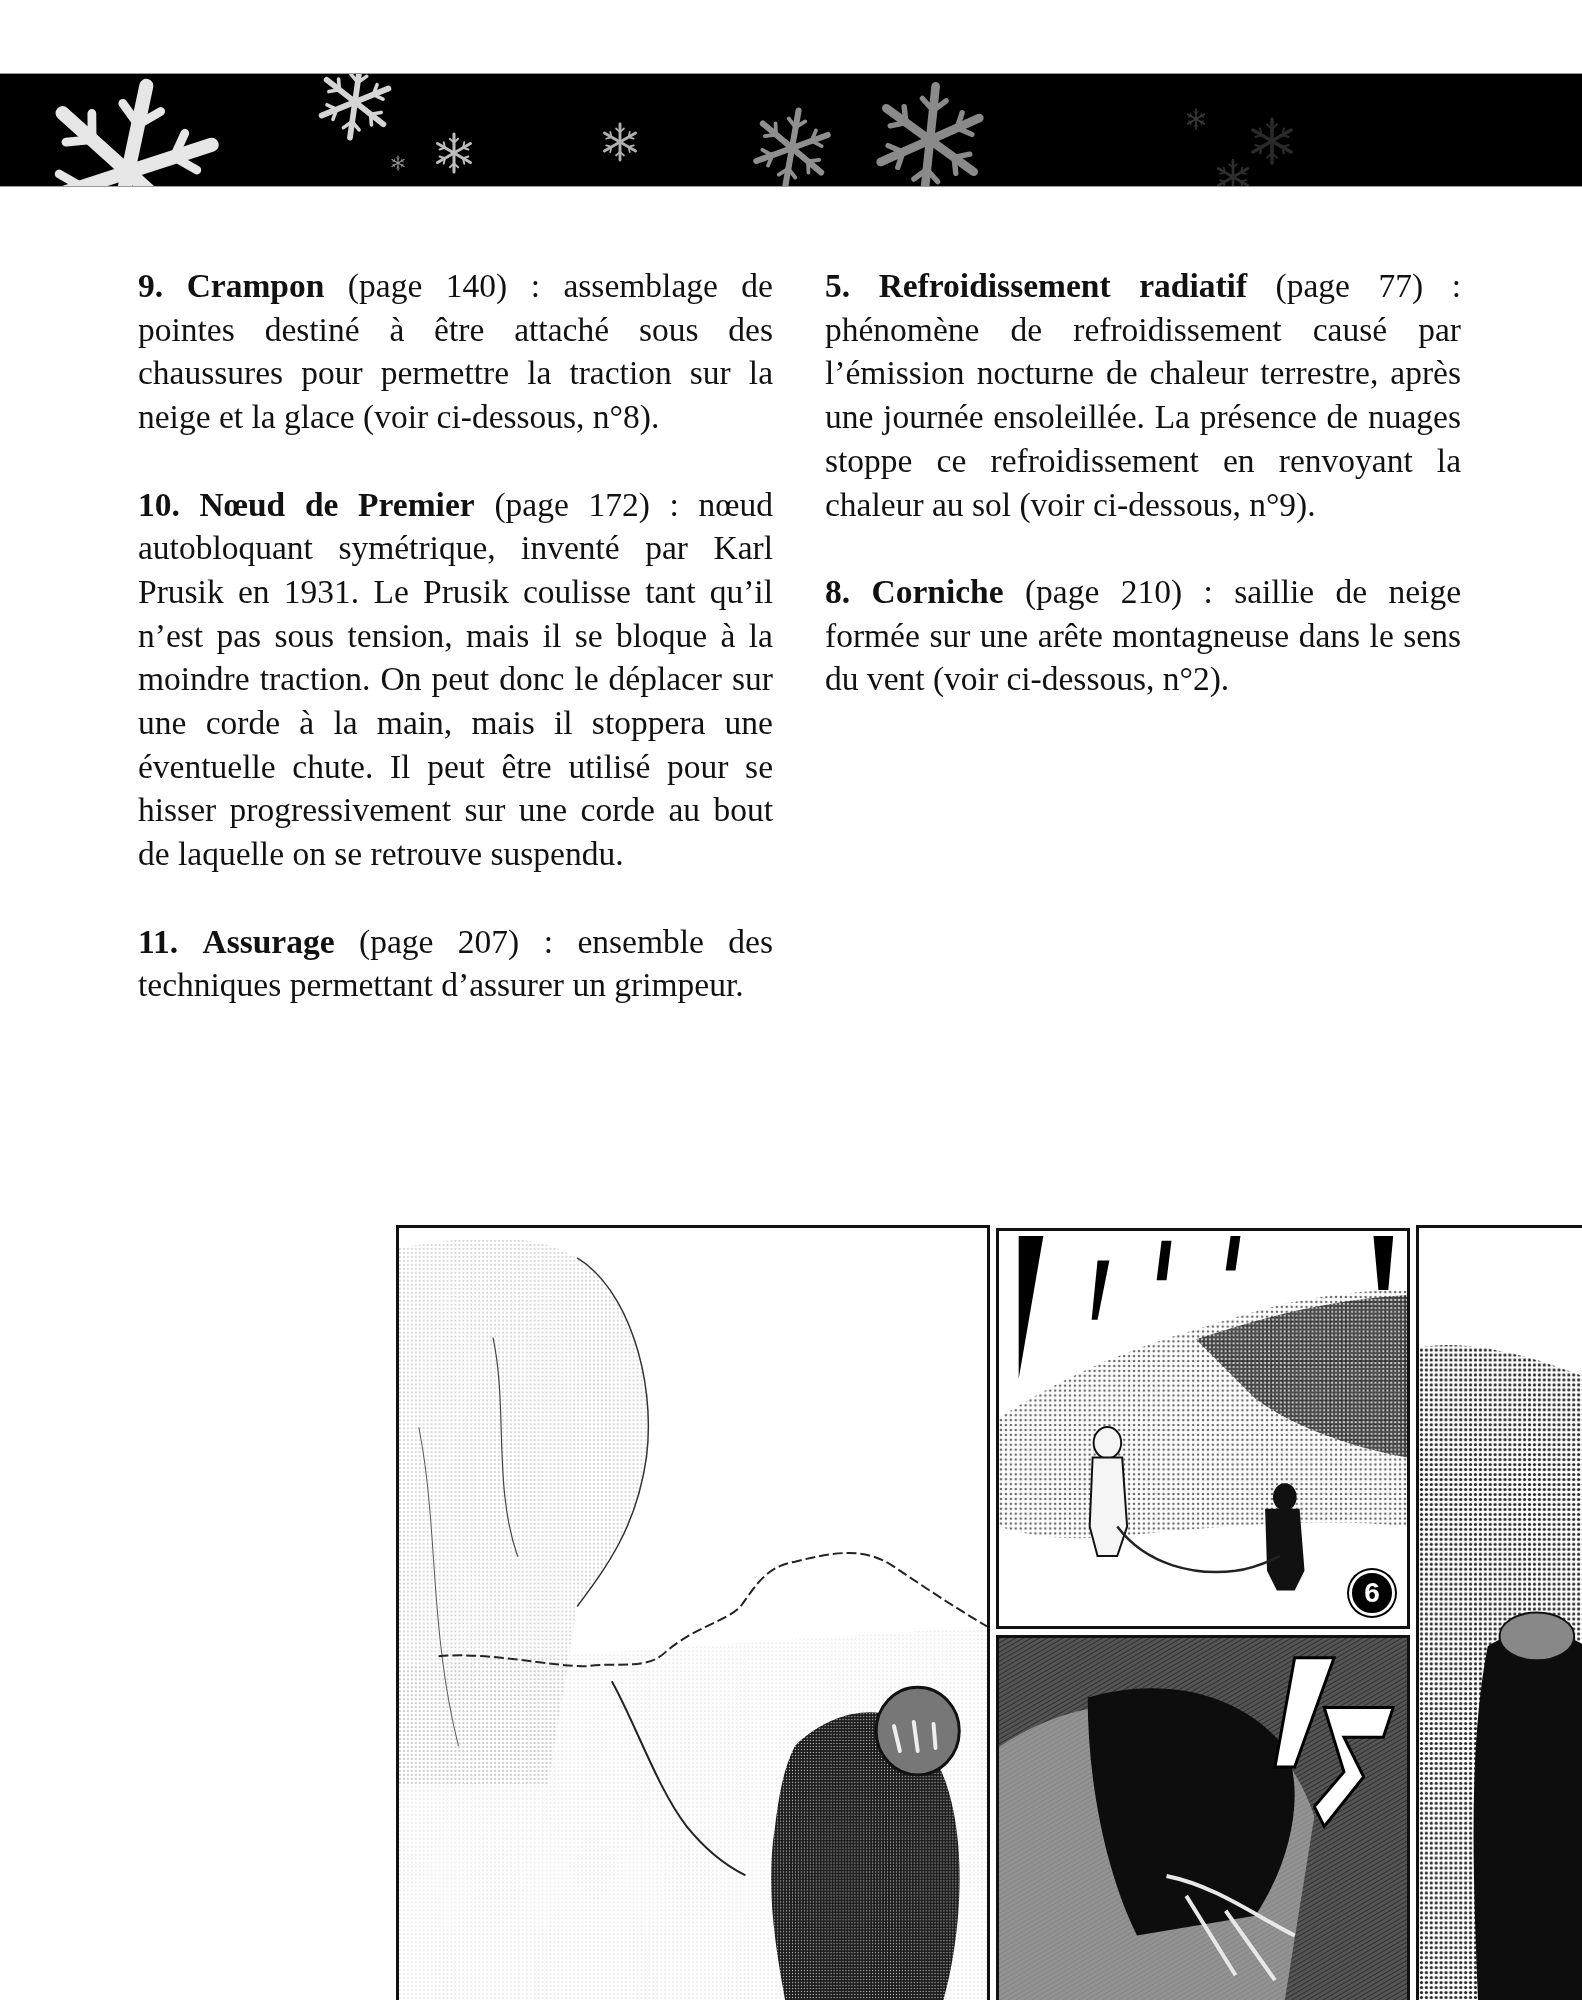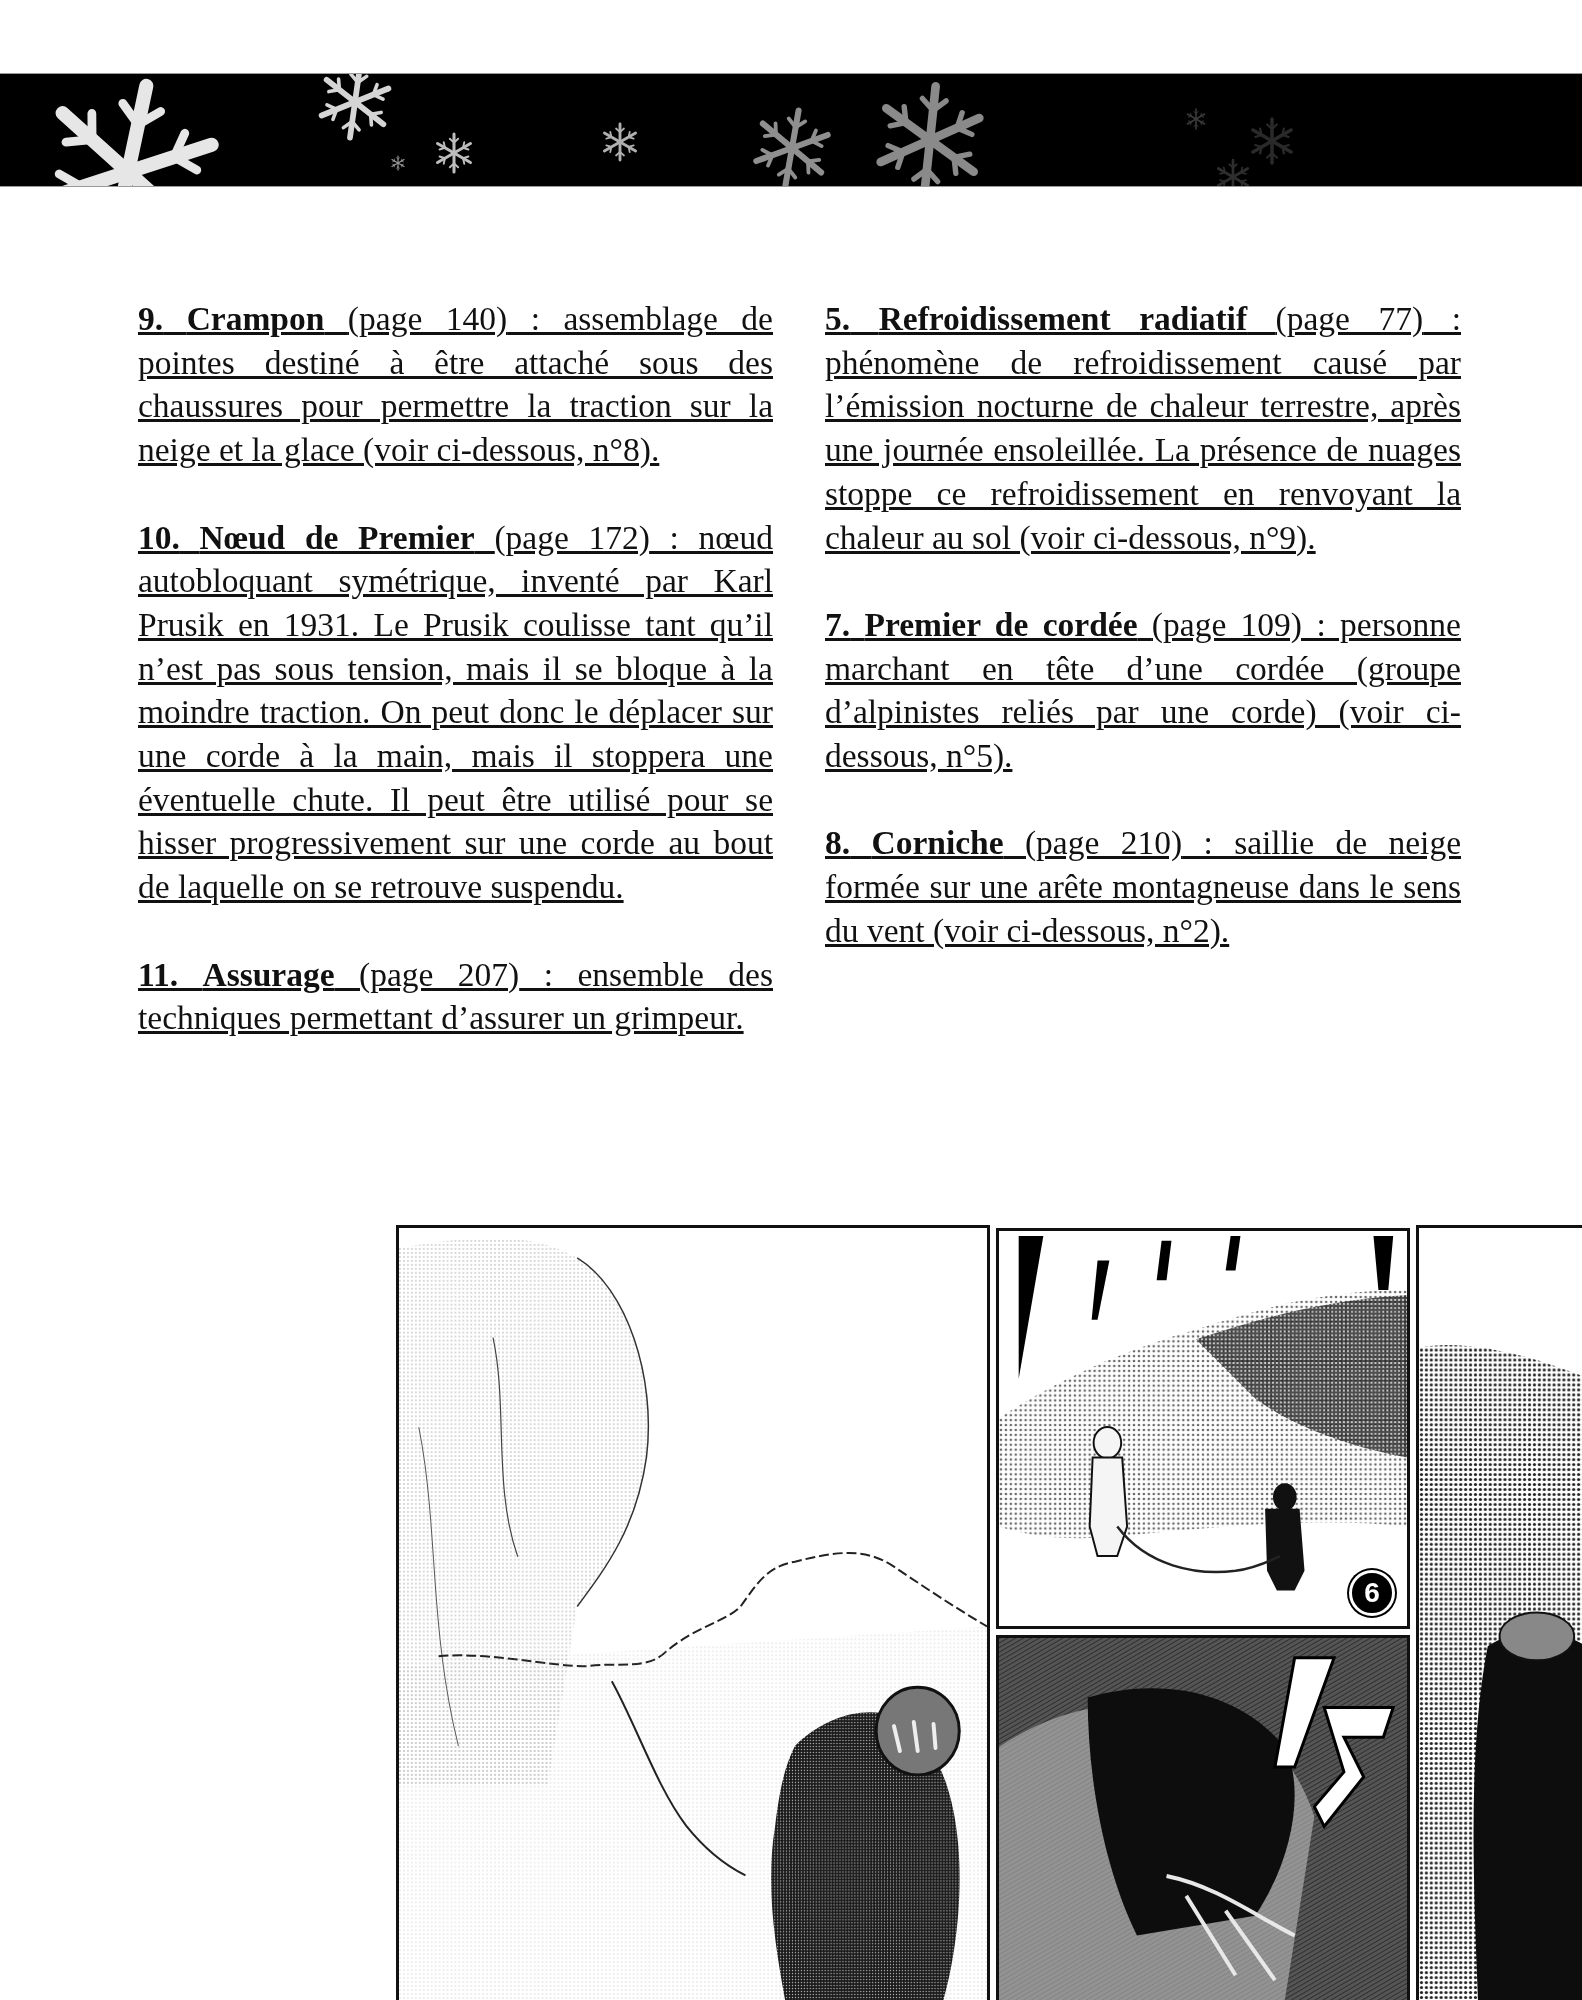--- a/index.html
+++ b/index.html
@@ -30,27 +30,26 @@
     .banner svg {
       position: absolute;
       left: 0;
       top: 0;
       width: 1582px;
       height: 112px;
     }
     
     .col {
       position: absolute;
-      top: 297px;
+      top: 264px;
       width: 635px;
       font-size: 33.5px;
       line-height: 43.7px;
       text-align: justify;
       hyphens: none;
-      text-decoration: underline;
     }
     .col-left { left: 138px; }
     .col-right { left: 825px; width: 636px; }
     .entry {
       margin: 0 0 43.7px 0;
     }
     .entry .term {
       font-weight: bold;
     }
     
@@ -166,25 +165,20 @@
   </p>
 </div>
 
 <div class="col col-right">
   <p class="entry">
     <span class="term">5.</span>
     <span class="term">Refroidissement radiatif</span>
     <span>(page 77)</span><span> : phénomène de refroidissement causé par l’émission nocturne de chaleur terrestre, après une journée ensoleillée. La présence de nuages stoppe ce refroidissement en renvoyant la chaleur au sol (voir ci-dessous, n°9).</span>
   </p>
   <p class="entry">
-    <span class="term">7.</span>
-    <span class="term">Premier de cordée</span>
-    <span>(page 109)</span><span> : personne marchant en tête d’une cordée (groupe d’alpinistes reliés par une corde) (voir ci-dessous, n°5).</span>
-  </p>
-  <p class="entry">
     <span class="term">8.</span>
     <span class="term">Corniche</span>
     <span>(page 210)</span><span> : saillie de neige formée sur une arête montagneuse dans le sens du vent (voir ci-dessous, n°2).</span>
   </p>
 </div>
 
 <div class="panels">
 
   <div class="panel panel-left">
     <svg viewBox="0 0 594 775" preserveAspectRatio="none">

